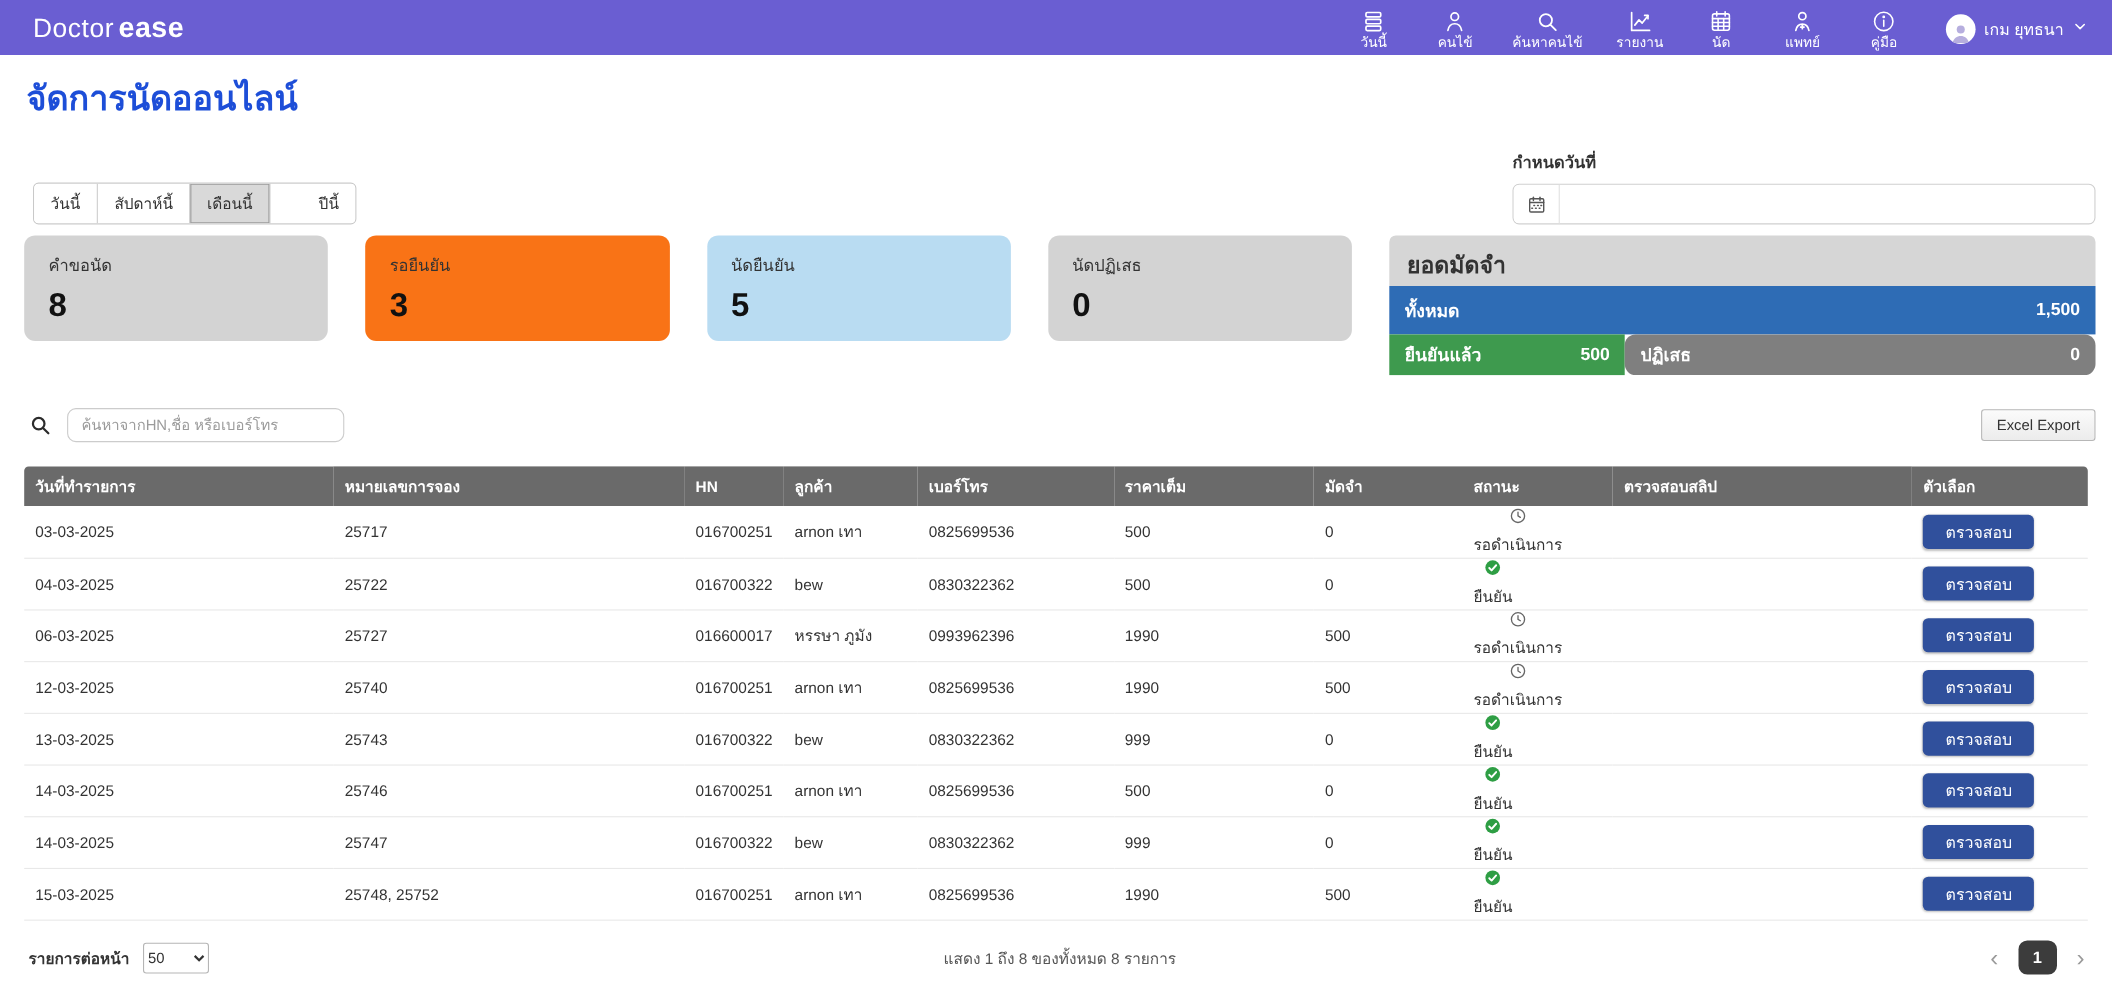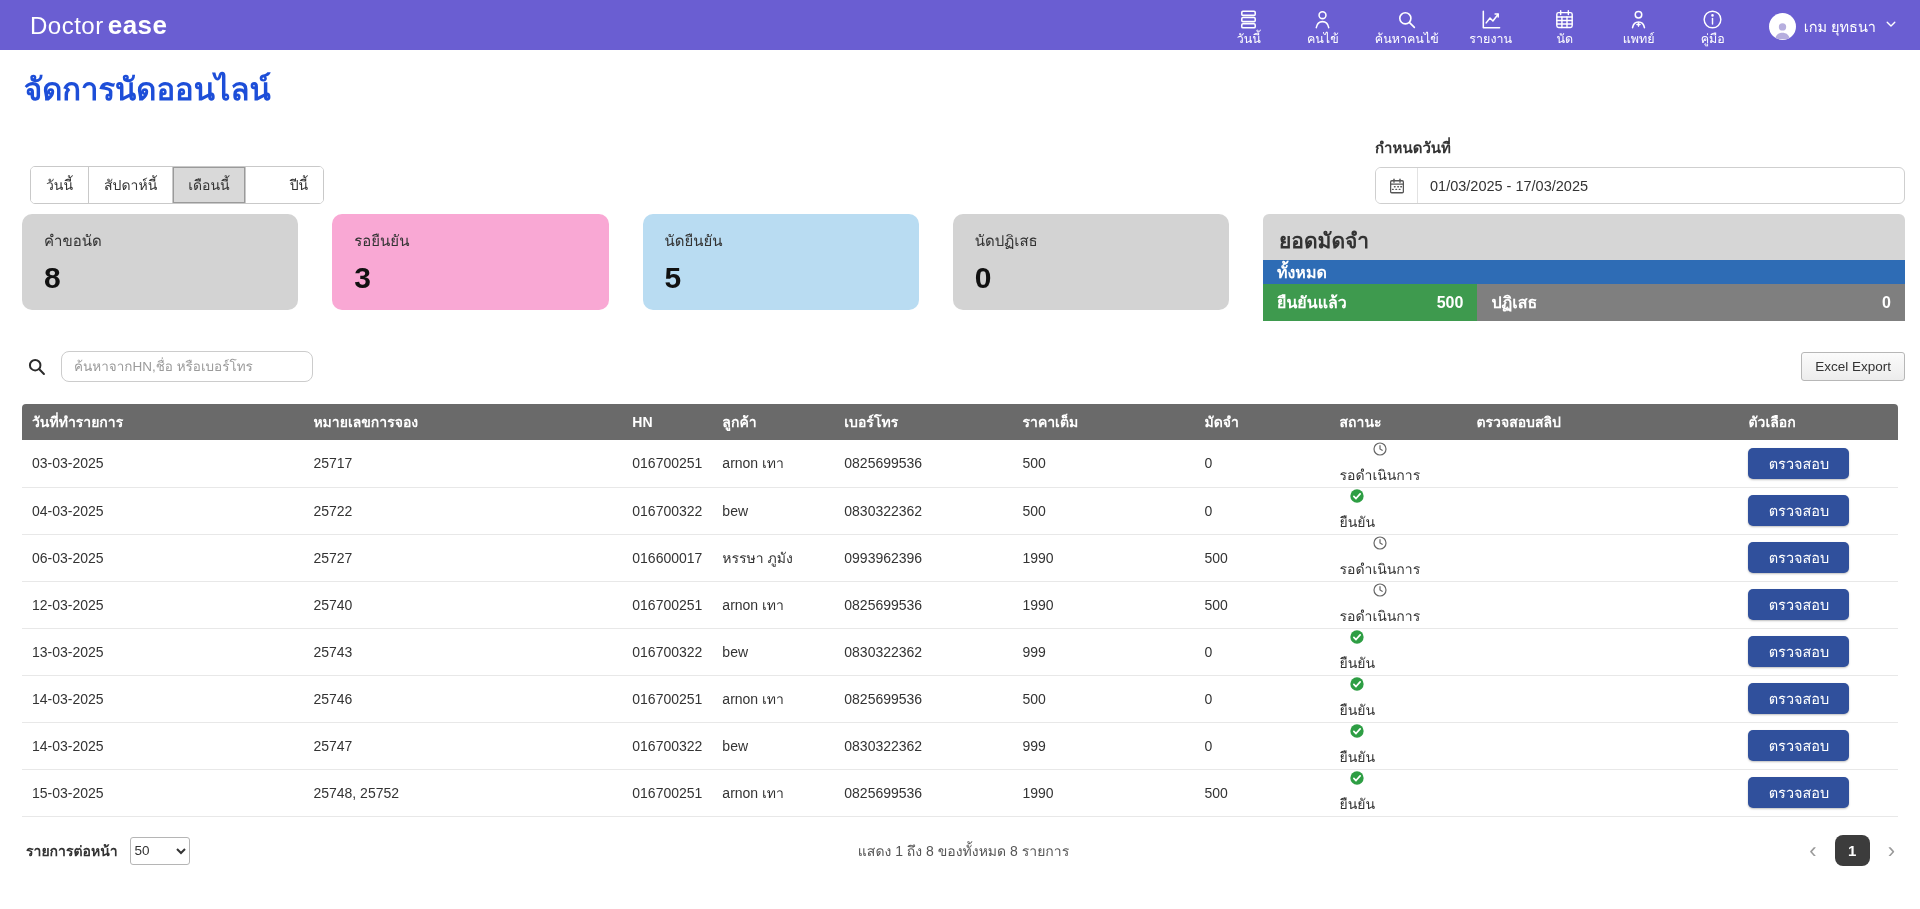--- a/index.html
+++ b/index.html
@@ -40,24 +40,24 @@
   .date-icon-btn svg { width:18px; height:18px; }
   .date-value { flex:1; display:flex; align-items:center; padding:0 12px; font-size:14.5px; color:#333; }
   
   .cards-row { display:flex; margin-top:10px; gap:34px; }
   .cards { flex:1; display:flex; gap:34px; }
   .card { flex:1; max-width:288px; height:96px; border-radius:10px; padding:15px 22px; background:#d3d3d3; }
   .card-label { font-size:15px; color:#333; }
   .card-value { font-size:30px; font-weight:700; color:#111; margin-top:8px; }
   .deposit { width:642px; flex-shrink:0; }
   .deposit-header { background:#d6d6d6; border-radius:6px 6px 0 0; padding:10px 16px; font-size:21px; font-weight:600; color:#333; height:46px; }
-  .deposit-total { background:var(--total-blue,#2e6cb5); color:#fff; display:flex; justify-content:space-between; align-items:flex-start; padding:0 14px; height:24px; font-size:16px; font-weight:700;flex-direction:column; }
+  .deposit-total { background:var(--total-blue,#2e6cb5); color:#fff; display:flex; justify-content:space-between; align-items:center; padding:0 14px; height:44px; font-size:16px; font-weight:700; }
   .deposit-bottom { display:flex; height:37px; font-size:16px; font-weight:700; color:#ffffff; }
   .dep-green { background:var(--dep-green,#3e9a4e); display:flex; justify-content:space-between; align-items:center; padding:0 14px; }
-  .dep-gray { background:var(--dep-gray,#7f7f7f); flex:1; display:flex; justify-content:space-between; align-items:center; padding:0 14px; }
+  .dep-gray { background:var(--dep-gray,#7f7f7f); flex:1; display:flex; justify-content:space-between; align-items:center; padding:0 14px;border-radius:10px; }
   
   .search-row { display:flex; align-items:center; margin-top:30px; }
   .search-icon { width:21px; height:21px; margin-left:4px; }
   .search-input { width:252px; height:31px; margin-left:14px; border:1px solid #ccc; border-radius:8px; padding:0 12px; font-size:13.5px; color:#333; font-family:inherit; outline:none; }
   .search-input::placeholder { color:#9b9b9b; }
   .export-btn { margin-left:auto; height:29px; padding:0 13px; background:linear-gradient(#fbfbfb,#ececec); border:1px solid #b7b7b7; border-radius:3px; font-size:13.5px; color:#333; cursor:pointer; font-family:inherit; }
   
   .appt-table { width:calc(100% - 7px); margin-top:22px; border-collapse:collapse; table-layout:fixed; }
   .appt-table thead th { background:#6a6a6a; color:#fff; font-size:14px; font-weight:700; text-align:left; height:36px; padding:0 4px 0 10px; }
   .appt-table thead th:first-child { border-radius:4px 0 0 0; }
@@ -182,32 +182,31 @@
               <line x1="16" y1="3" x2="16" y2="7"></line>
               <line x1="3.5" y1="9.5" x2="20.5" y2="9.5"></line>
               <line x1="8.5" y1="13" x2="9.5" y2="13"></line>
               <line x1="13" y1="13" x2="14" y2="13"></line>
               <line x1="17" y1="13" x2="18" y2="13"></line>
               <line x1="6" y1="16.5" x2="7" y2="16.5"></line>
               <line x1="10.5" y1="16.5" x2="11.5" y2="16.5"></line>
               <line x1="15" y1="16.5" x2="16" y2="16.5"></line>
             </svg>
         </span>
-        <span class="date-value">01/03/2025 - 17/03/2025</span>
       </div>
     </div>
   </div>
 
   <div class="cards-row">
     <div class="cards">
       <div class="card" style="background: rgb(211, 211, 211);">
         <div class="card-label">คำขอนัด</div>
         <div class="card-value">8</div>
       </div>
-      <div class="card" style="background: #f9a8d4;">
+      <div class="card" style="background: #f97316;">
         <div class="card-label">รอยืนยัน</div>
         <div class="card-value">3</div>
       </div>
       <div class="card" style="background: rgb(185, 220, 242);">
         <div class="card-label">นัดยืนยัน</div>
         <div class="card-value">5</div>
       </div>
       <div class="card" style="background: rgb(211, 211, 211);">
         <div class="card-label">นัดปฏิเสธ</div>
         <div class="card-value">0</div>

